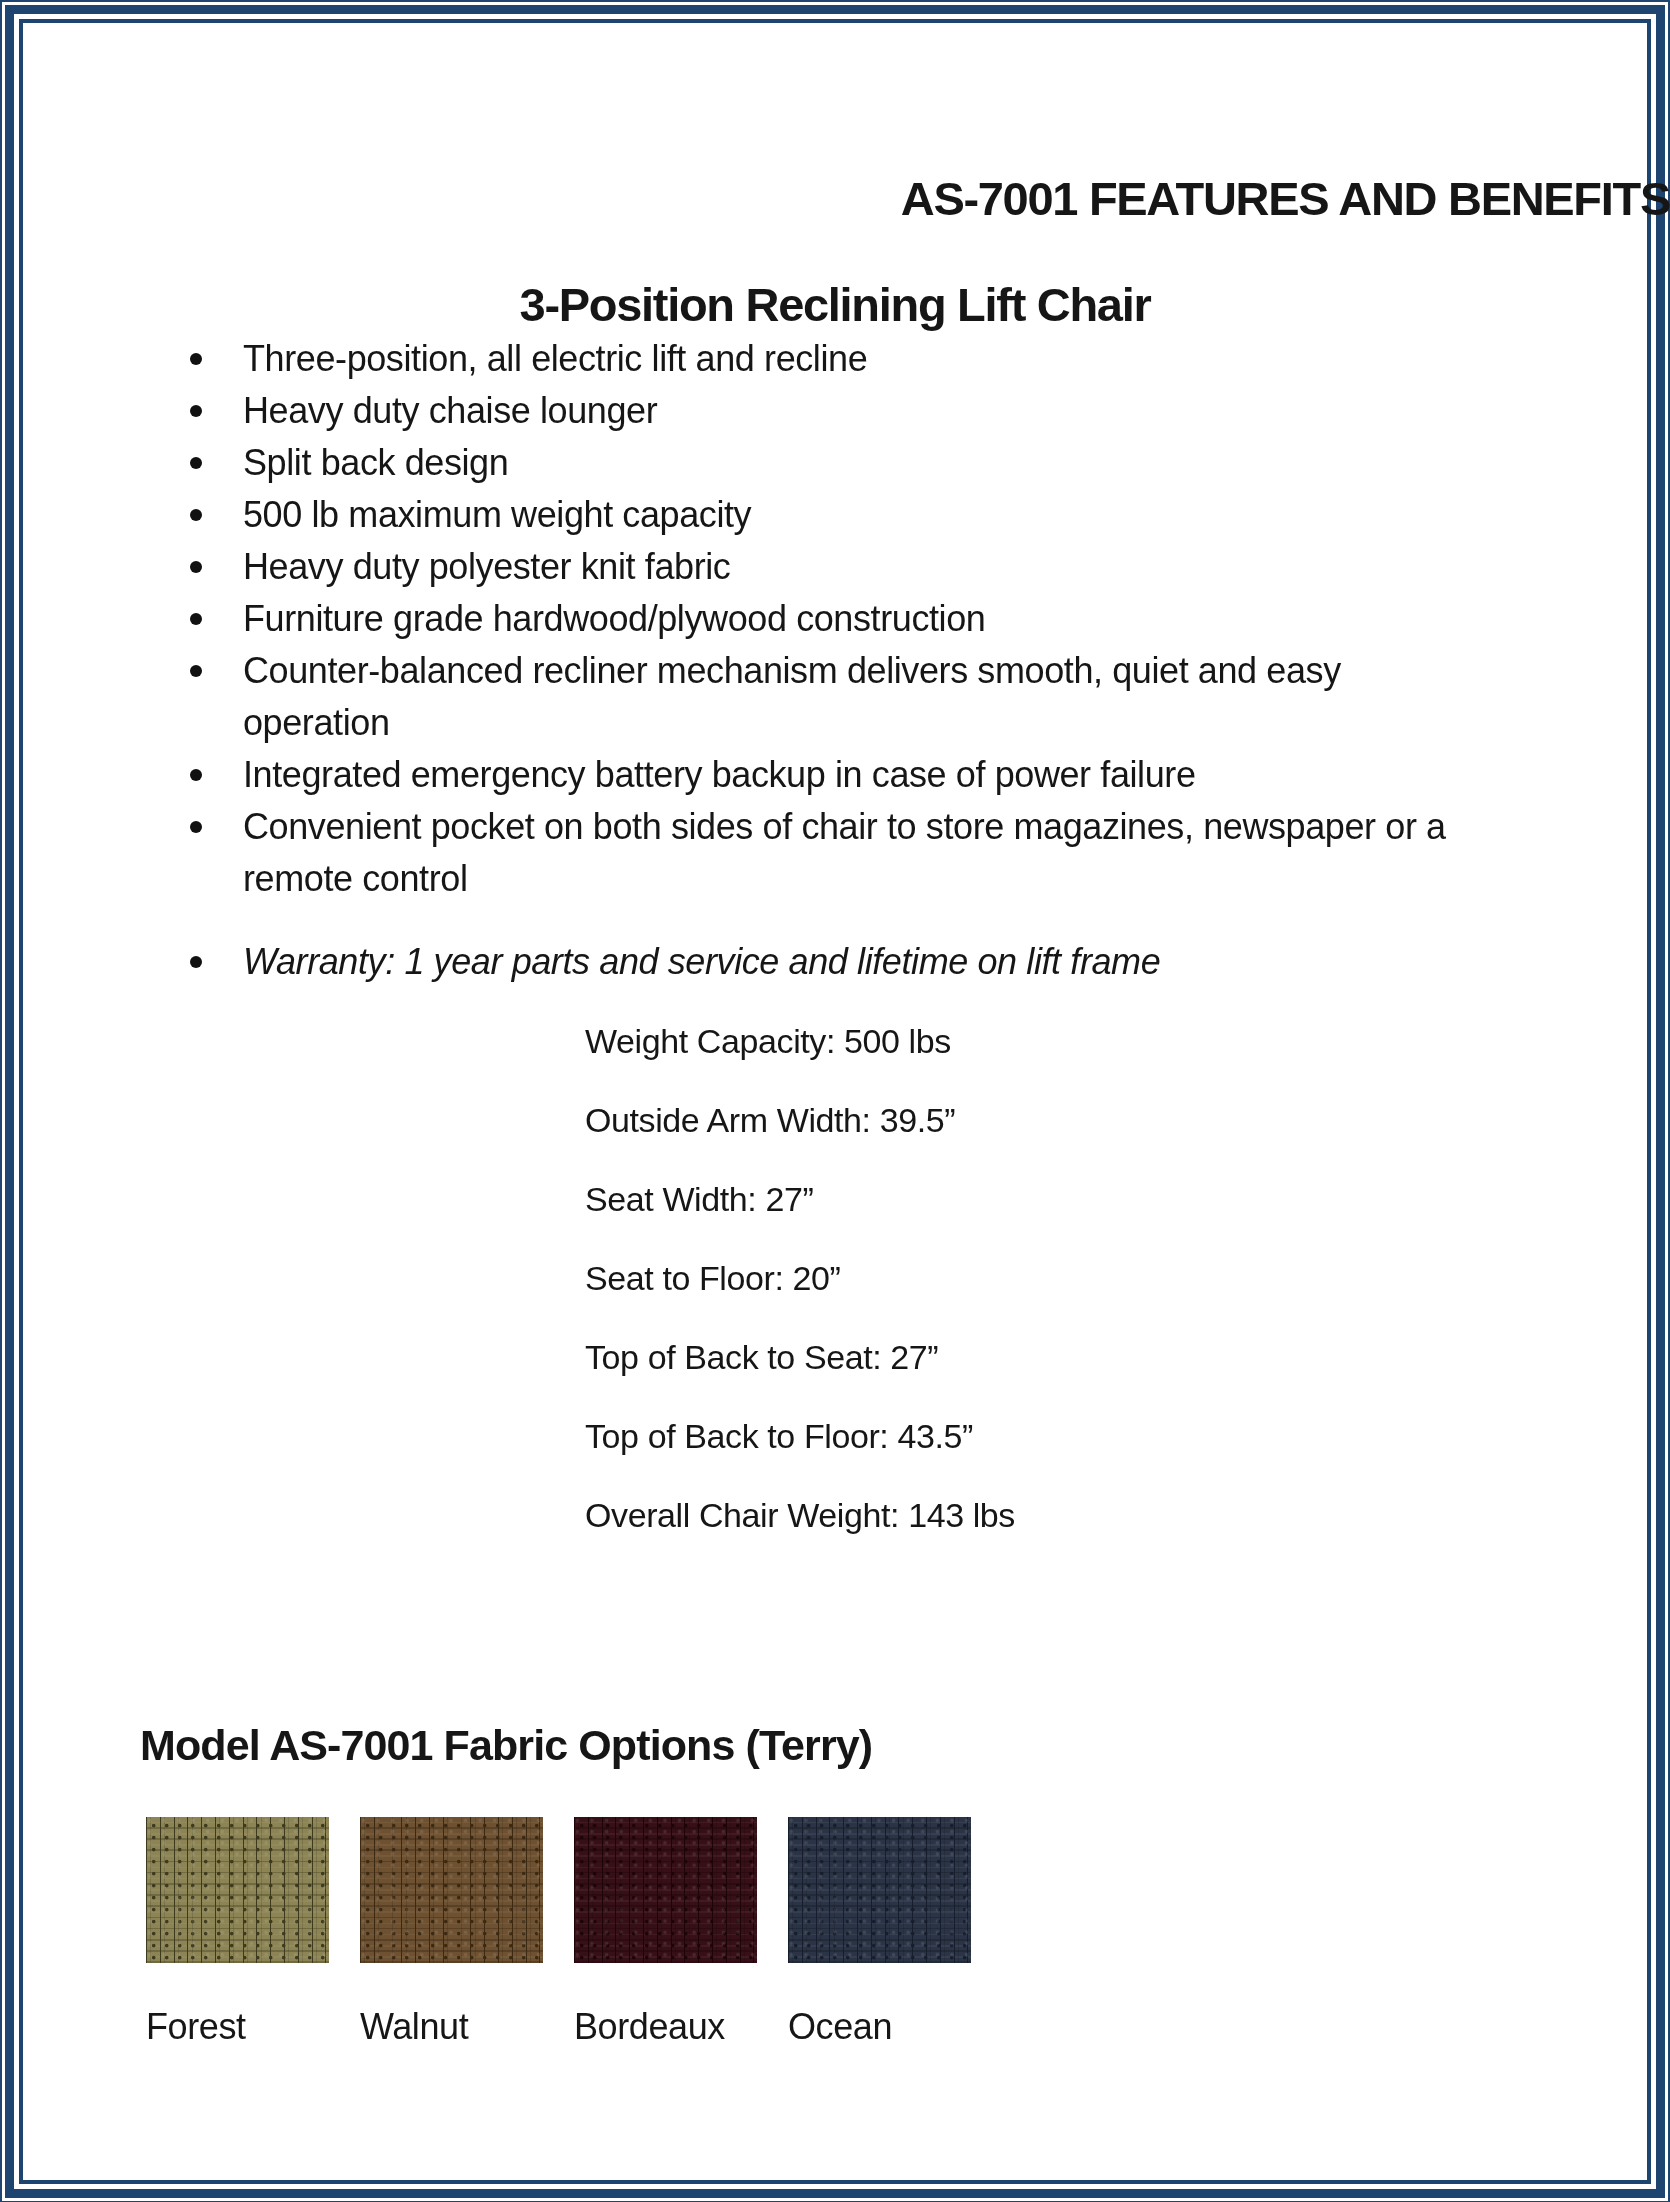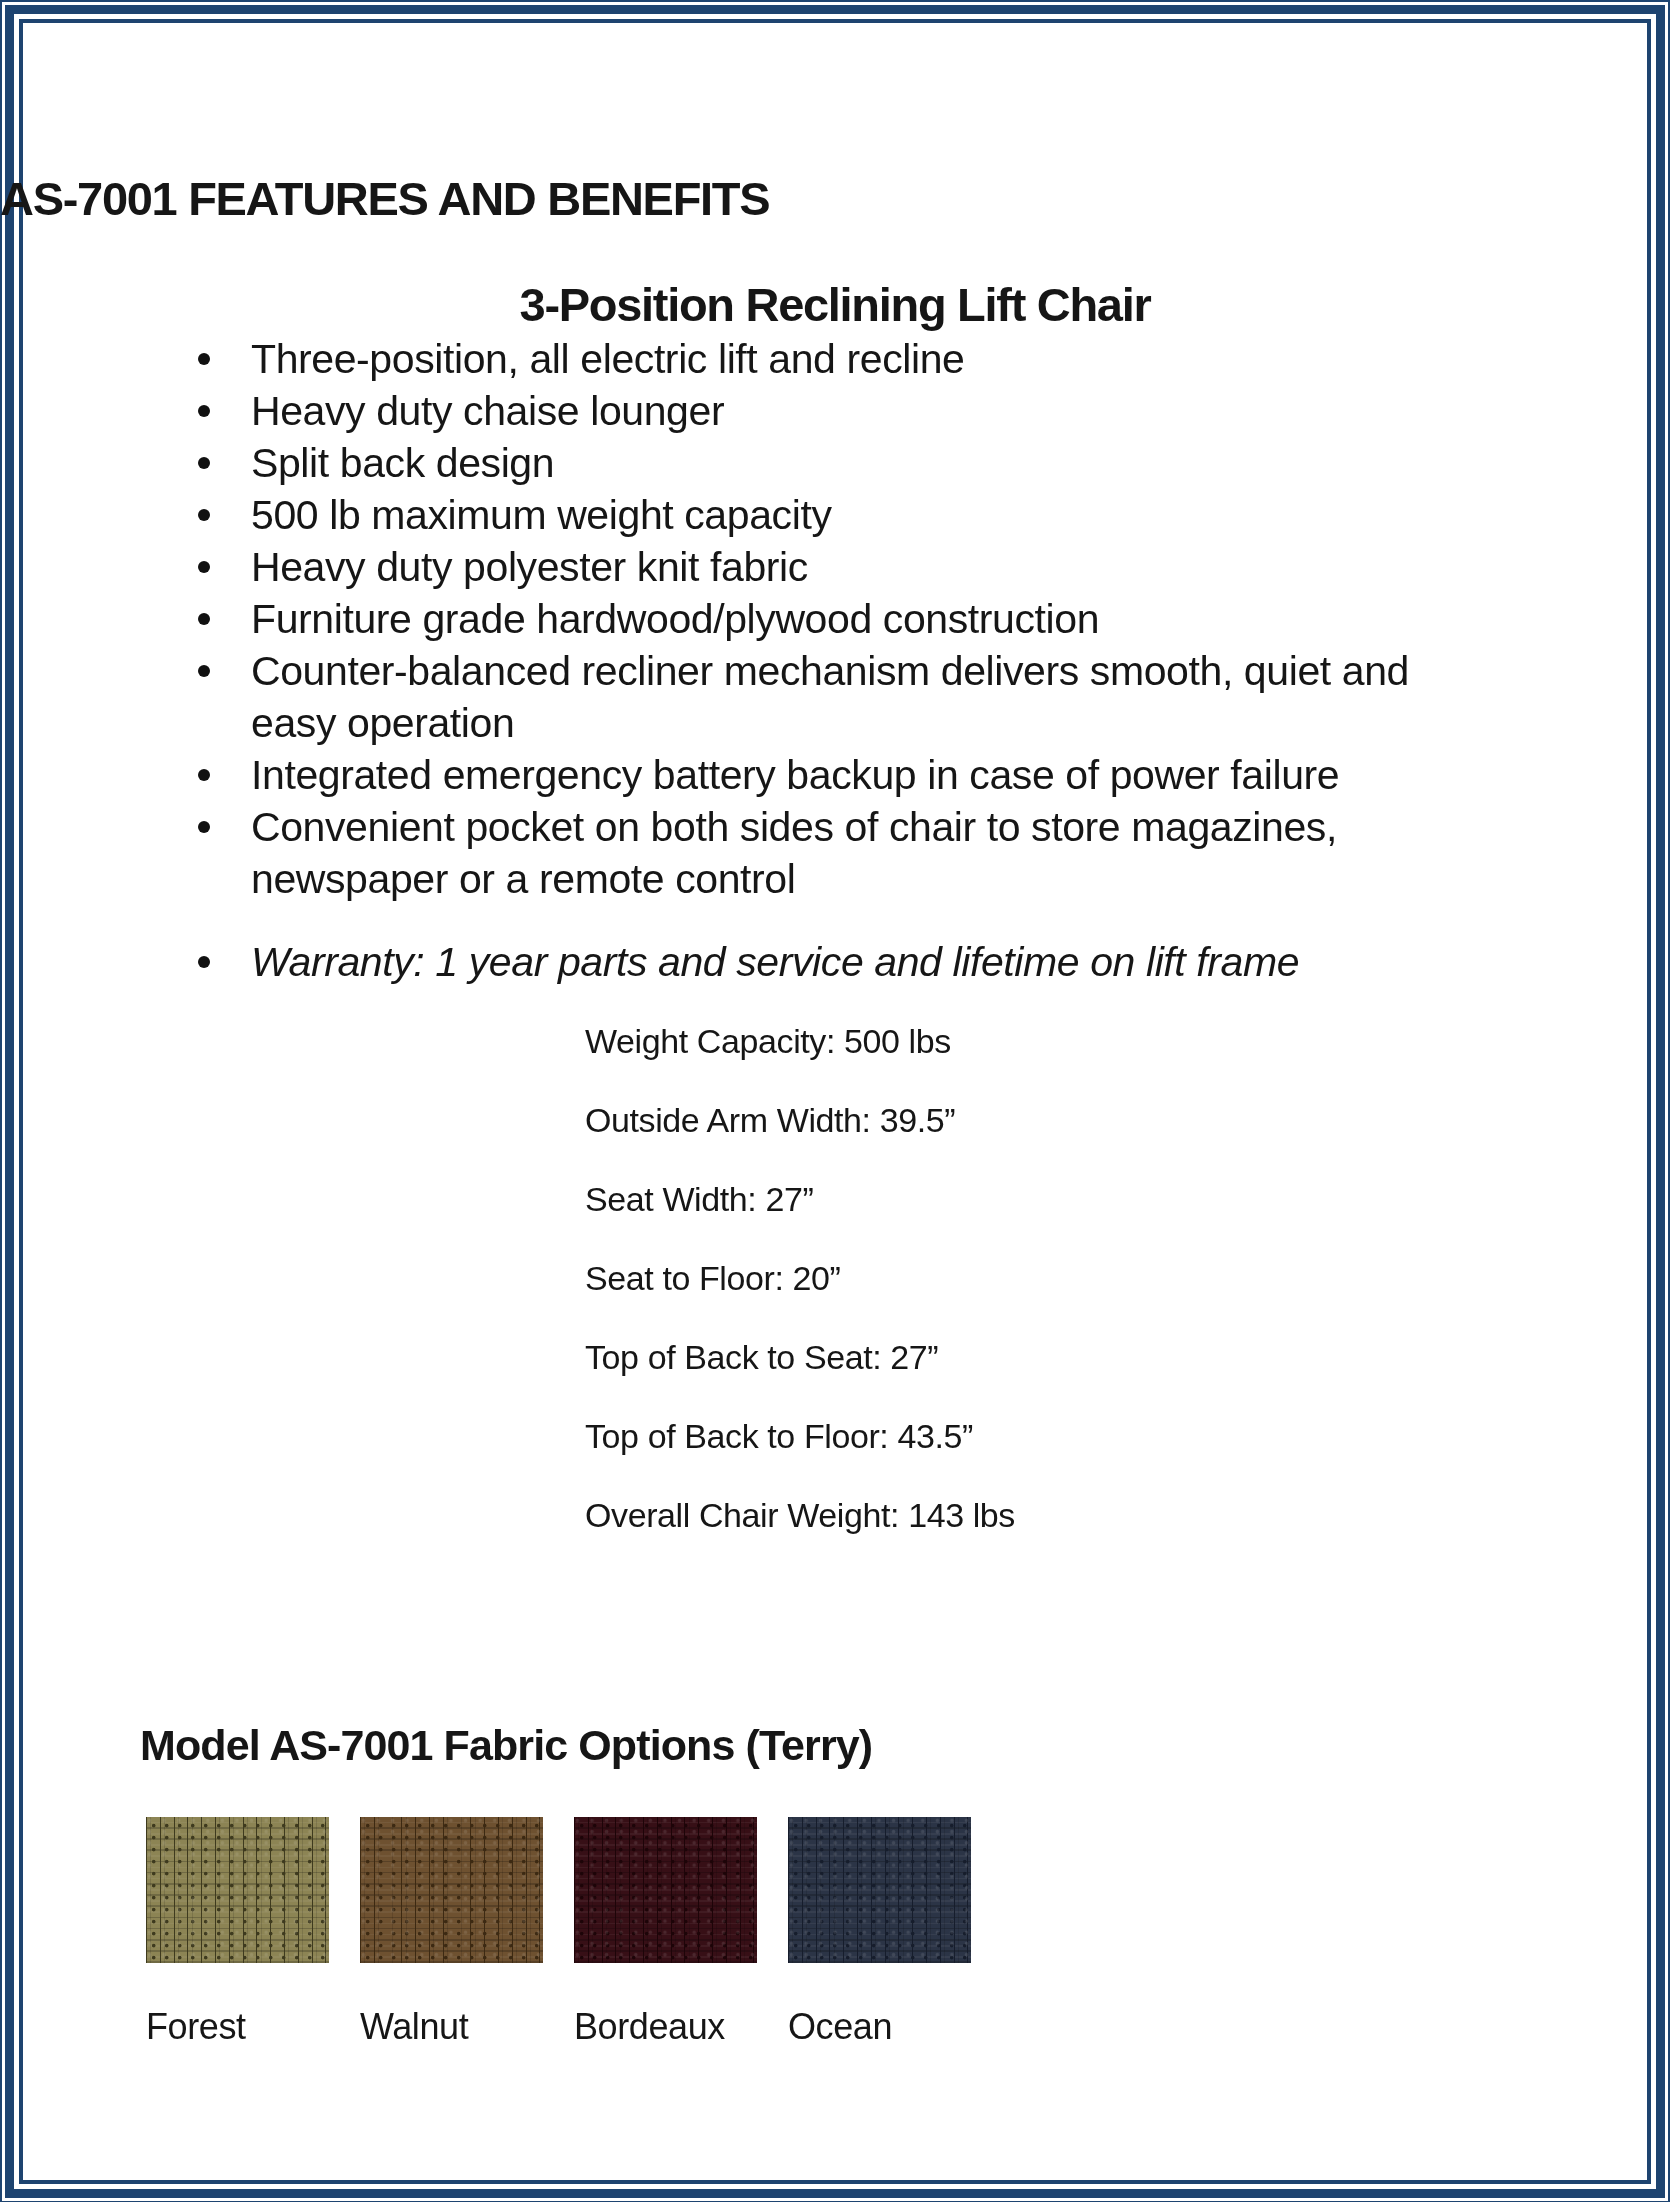--- a/index.html
+++ b/index.html
@@ -14,33 +14,33 @@
   :root{ --border-color:#1e4470; }
 
   
   .border-outer,.border-mid,.border-inner{position:absolute;pointer-events:none;}
   .border-outer{inset:0;border:2.6px solid var(--border-color);}
   .border-mid{inset:5.2px;border:9.5px solid var(--border-color);}
   .border-inner{inset:19px;border:4.3px solid var(--border-color);}
 
   .page-title{
     position:absolute;top:139px;left:0;width:100%;
-    text-align:left;font-size:47px;font-weight:bold;
+    text-align:right;font-size:47px;font-weight:bold;
     letter-spacing:-1.3px;line-height:57px;
   }
   .page-subtitle{
     position:absolute;top:237px;left:0;width:100%;
     text-align:center;font-size:47px;font-weight:bold;
     letter-spacing:-1.3px;line-height:57px;
   }
 
   ul.features{
-    position:absolute;left:198px;top:333px;width:1256px;
+    position:absolute;left:190px;top:333px;width:1256px;
     margin:0;padding:0;list-style:none;
-    font-size:41px;line-height:52px;letter-spacing:-0.4px;
+    font-size:36px;line-height:52px;letter-spacing:-0.4px;
   }
   ul.features li{position:relative;padding-left:53px;}
   ul.features li .dot{
     position:absolute;left:0;top:20px;width:12px;height:12px;
     background:#111;border-radius:50%;
   }
   ul.features li.warranty{margin-top:31px;font-style:italic;}
 
   .specs{
     position:absolute;left:585px;top:1002px;

